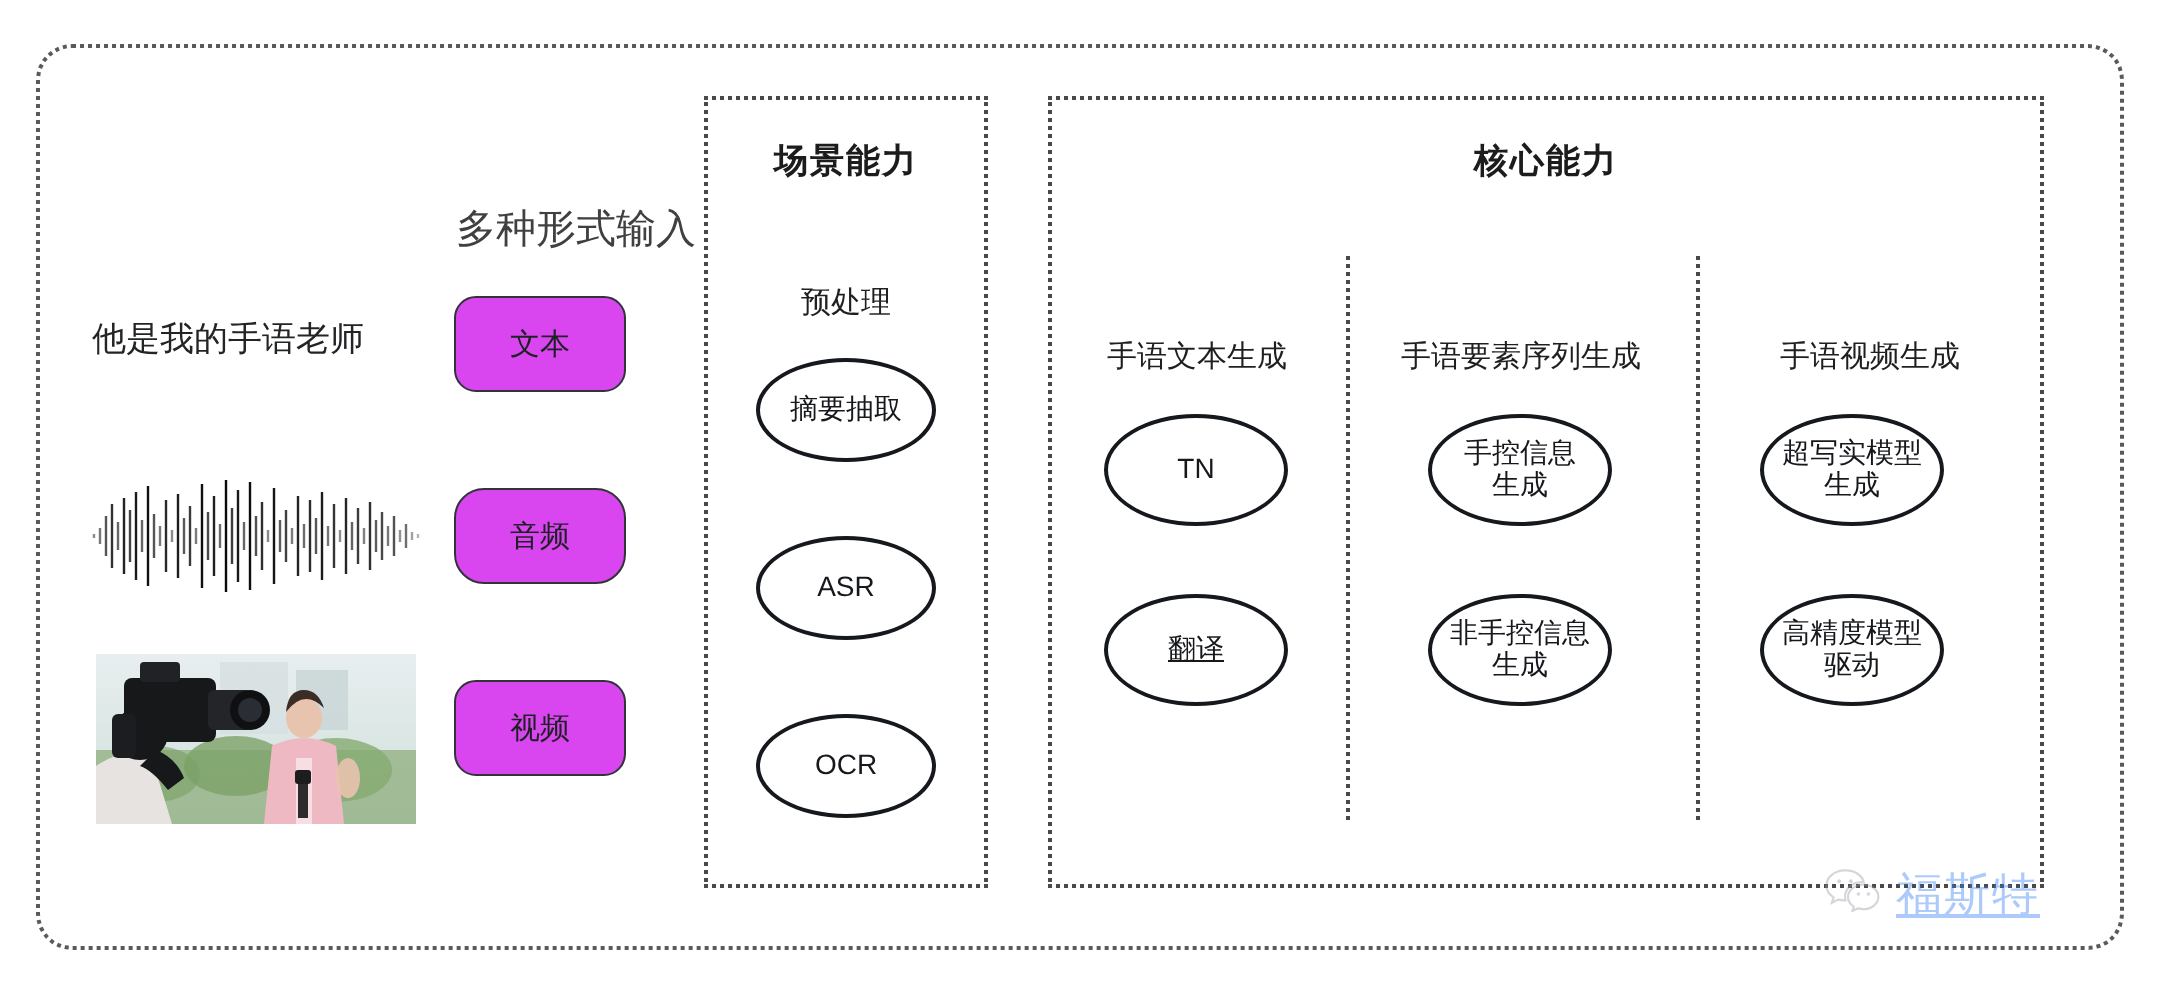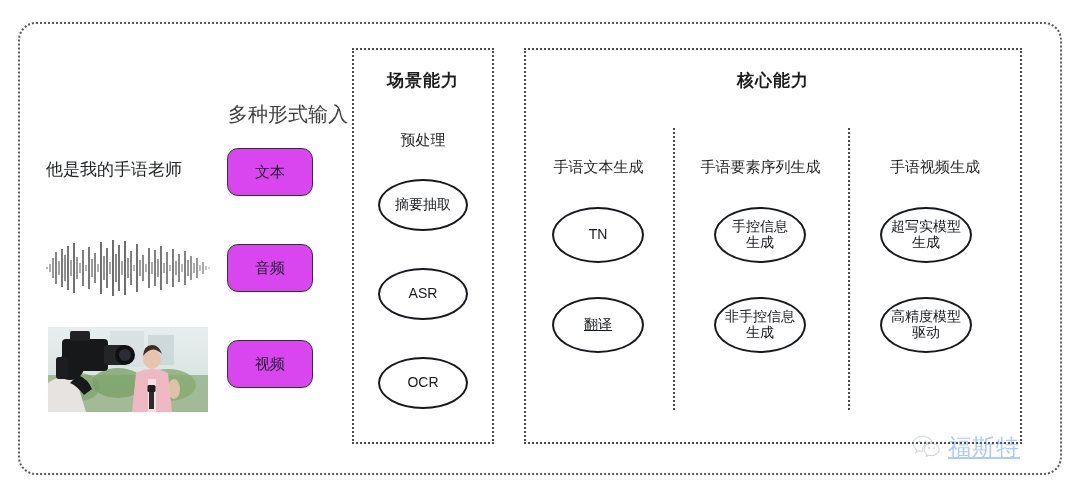--- a/index.html
+++ b/index.html
@@ -84,20 +84,21 @@
     top: 69px;
     width: 498px;
   }
 
   .sub-label {
     position: absolute;
     font-size: 15px;
     color: #1f1f1f;
     text-align: center;
     white-space: nowrap;
+    margin-top: 11px;
   }
   #scene-sub {
     left: 352px;
     top: 131px;
     width: 142px;
   }
   #core-sub-0 {
     left: 524px;
     top: 158px;
     width: 149px;
@@ -179,21 +180,21 @@
     border: 1.6px solid #30343a;
     border-radius: 11px;
     background: #d946ef;
     display: flex;
     align-items: center;
     justify-content: center;
     font-size: 15px;
     color: #1d2024;
   }
   #btn-text  { left: 227px; top: 148px; }
-  #btn-audio { left: 227px; top: 244px; }
+  #btn-audio { left: 227px; top: 244px; border-radius: 15px; }
   #btn-video { left: 227px; top: 340px; }
 
   
   #waveform {
     position: absolute;
     left: 46px;
     top: 238px;
     width: 166px;
     height: 60px;
   }

